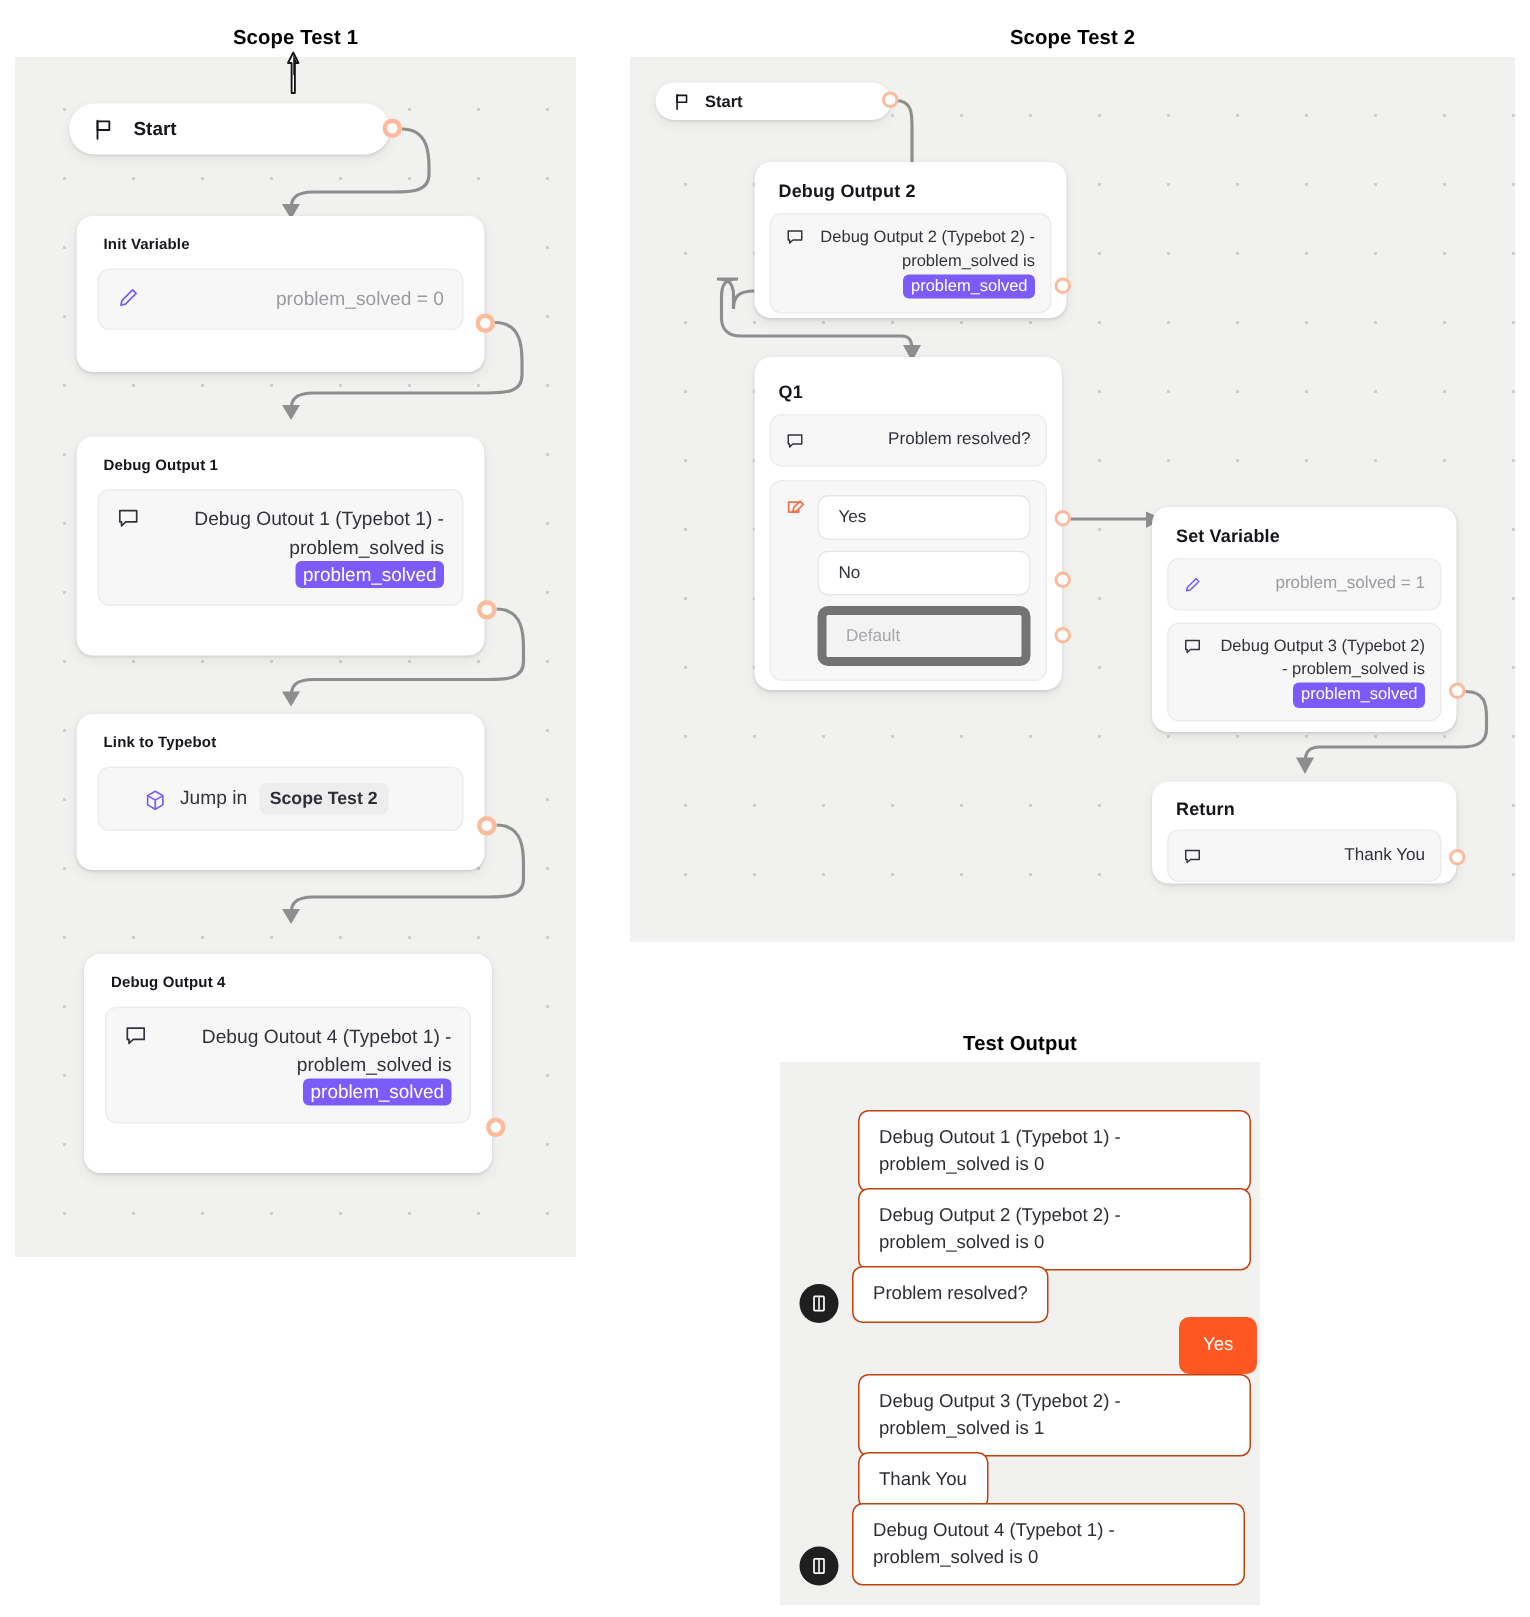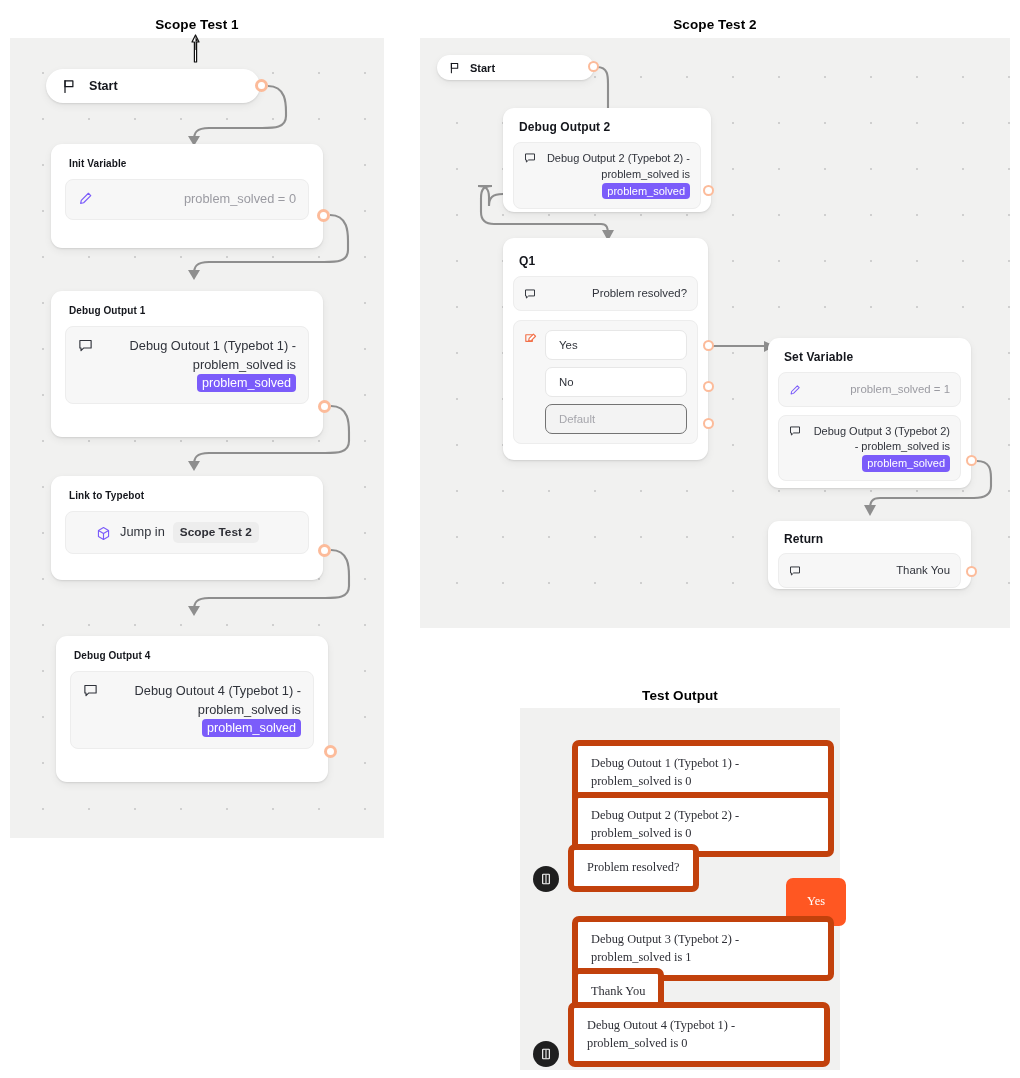--- a/index.html
+++ b/index.html
@@ -58,29 +58,28 @@
   
   .choices{
     margin:0 14px 14px 14px;background:#f7f7f7;border:1px solid #ededed;
     border-radius:8px;padding:10px 12px 10px 12px;display:flex;gap:9px;
   }
   .choice-list{flex:1;display:flex;flex-direction:column;gap:7px;}
   .choice{
     background:#fff;border:1px solid #e7e7e7;border-radius:7px;
     padding:9px 14px;font-size:12.6px;color:#30333b;
   }
-  .choice.default{background:#f3f3f3;border:1px solid #737373;color:#a6a6ac;}
+  .choice.default{background:#f3f3f3;border:6px solid #737373;color:#a6a6ac;}
   
   .chat-panel{position:absolute;background:#f1f1f0;}
   .chat-row{position:absolute;display:flex;align-items:flex-end;gap:9px;}
   .bubble{
-    background:#fff;border:6px solid #c2410c;border-radius:7px;
+    background:#fff;border:1px solid #c2410c;border-radius:7px;
     padding:9px 13px;font-size:12.4px;line-height:1.42;color:#2e2f36;
     box-sizing:border-box;
-    font-family:Liberation Serif, serif;
   }
   .bubble.guest{background:#ff5722;border-color:#ff5722;color:#fff;font-size:12.4px;padding:9px 15px;}
   .avatar{
     width:26px;height:26px;border-radius:50%;background:#1f1f1f;
     display:flex;align-items:center;justify-content:center;flex:0 0 auto;
   }
   .cursor{position:absolute;}
 </style>
 </head>
 <body>

